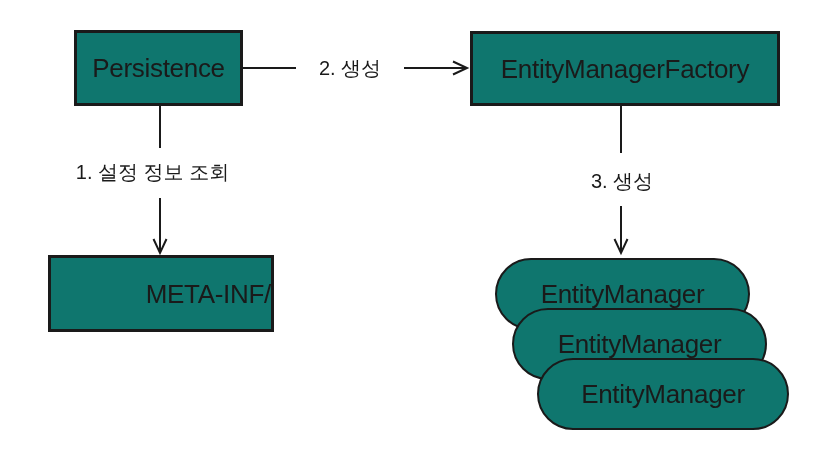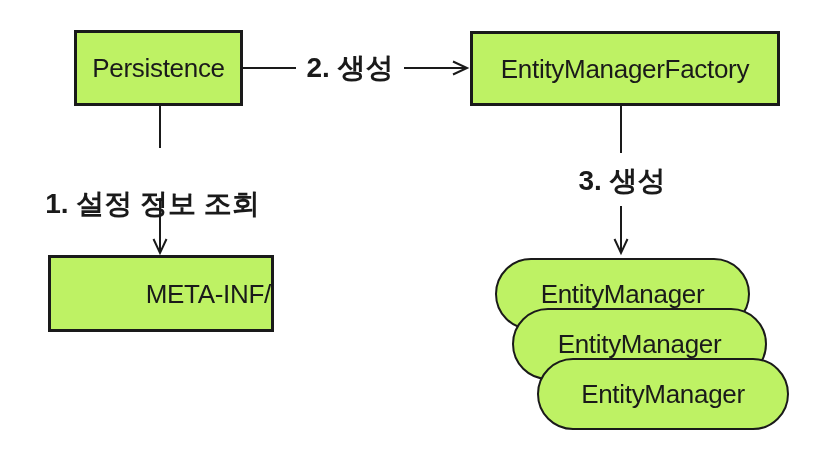--- a/index.html
+++ b/index.html
@@ -23,21 +23,21 @@
     height: 450px;
   }
   .connectors line, .connectors polyline {
     stroke: var(--stroke, #1a1a1a);
     stroke-width: 2;
     fill: none;
   }
   .node {
     position: absolute;
     box-sizing: border-box;
-    background: #bef264;
+    background: #0f766e;
     border: 3px solid var(--stroke, #1a1a1a);
     display: flex;
     align-items: center;
     justify-content: center;
     text-align: center;
     font-size: 26px;
     line-height: 32px;
     letter-spacing: -0.3px;
   }
   .node.rect-persistence { left: 74px;  top: 30px;  width: 169px; height: 76px; }
@@ -47,29 +47,28 @@
     border-width: 2.5px;
     border-radius: 36px;
     width: 255px;
     height: 72px;
   }
   .node.pill-1 { left: 495px; top: 258px; }
   .node.pill-2 { left: 512px; top: 308px; }
   .node.pill-3 { left: 537px; top: 358px; width: 252px; }
   .edge-label {
     position: absolute;
-    font-size: 28px;
+    font-size: 20px;
     white-space: nowrap;
     text-align: center;
     display: flex;
     align-items: center;
     justify-content: center;
-    font-weight: bold;
   }
-  .edge-label.step1 { left: 30px;  top: 155px; width: 245px; height: 34px; margin-top: 32px; }
+  .edge-label.step1 { left: 30px;  top: 155px; width: 245px; height: 34px; }
   .edge-label.step2 { left: 296px; top: 51px;  width: 108px; height: 34px; }
   .edge-label.step3 { left: 552px; top: 164px; width: 140px; height: 34px; }
 </style>
 </head>
 <body>
 
 <div class="canvas">
 
   <svg class="connectors" viewBox="0 0 830 450">
 

